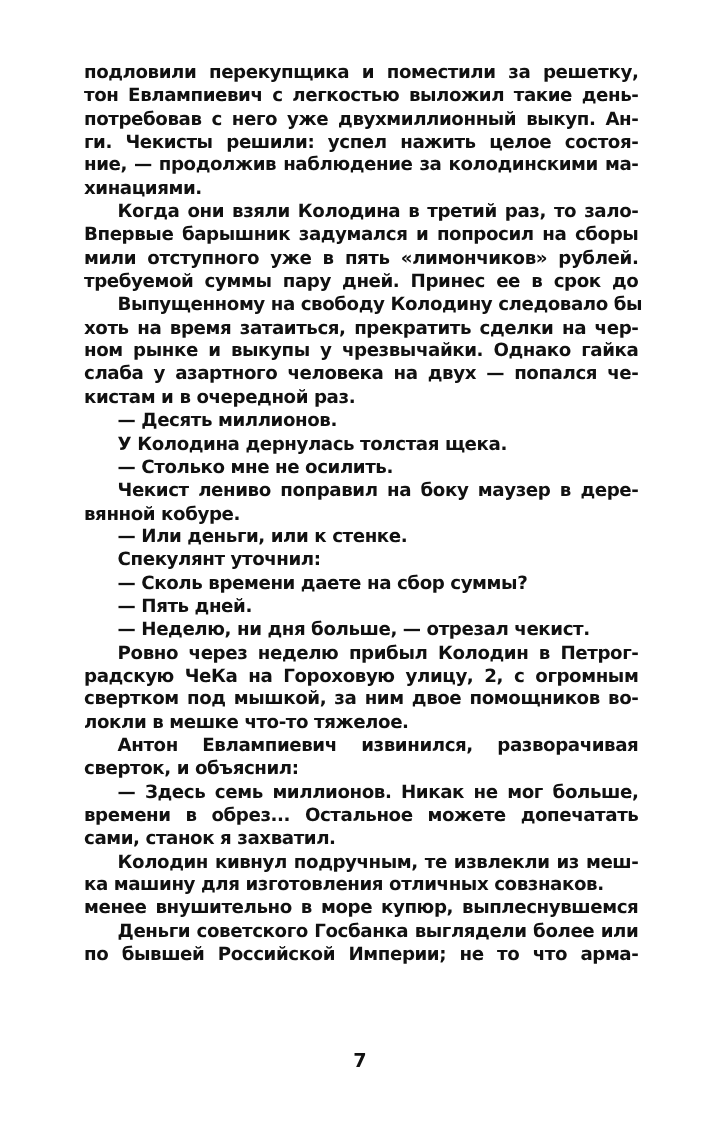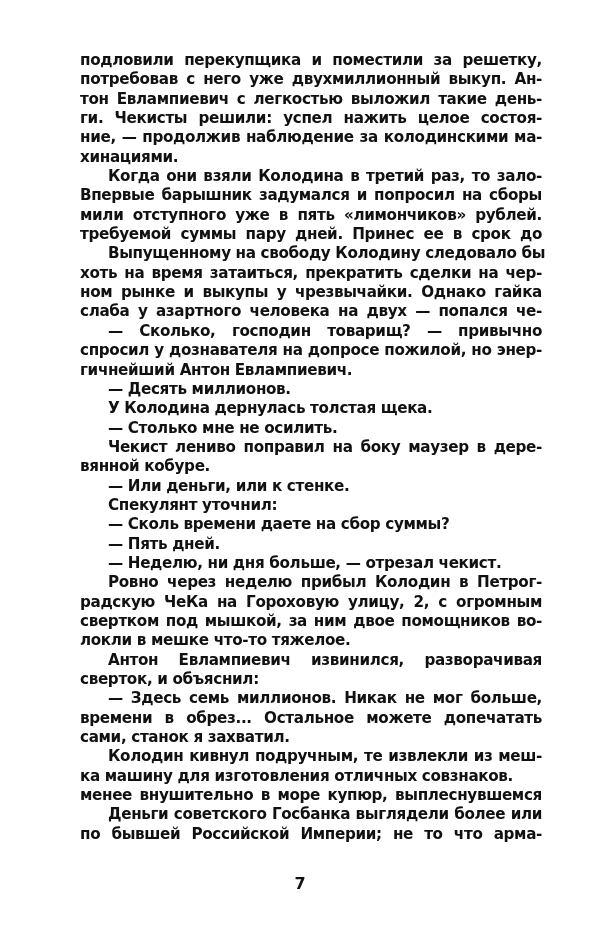--- a/index.html
+++ b/index.html
@@ -8,21 +8,21 @@
       background: #ffffff;
     }
     body {
       width: 600px;
       height: 946px;
       position: relative;
       overflow: hidden;
     }
     .page {
       position: absolute;
-      left: 80px;
+      left: 70px;
       top: 51px;
       width: 462px;
     }
     .line {
       font-family: "DejaVu Sans", sans-serif;
       font-size: 15.2px;
       line-height: 19.35px;
       height: 19.35px;
       color: #111111;
       font-weight: bold;
@@ -48,46 +48,42 @@
       font-weight: bold;
       color: #111111;
     }
   </style>
 </head>
 <body>
 
 <div class="page">
   <div>
     <div class="line">подловили перекупщика и поместили за решетку,</div>
+    <div class="line">тон Евлампиевич с легкостью выложил такие день-</div>
     <div class="line">потребовав с него уже двухмиллионный выкуп. Ан-</div>
-    <div class="line">тон Евлампиевич с легкостью выложил такие день-</div>
     <div class="line">ги. Чекисты решили: успел нажить целое состоя-</div>
     <div class="line">ние, — продолжив наблюдение за колодинскими ма-</div>
     <div class="line last">хинациями.</div>
   </div>
 
   <div>
     <div class="line indent">Когда они взяли Колодина в третий раз, то зало-</div>
     <div class="line">Впервые барышник задумался и попросил на сборы</div>
     <div class="line">мили отступного уже в пять «лимончиков» рублей.</div>
     <div class="line">требуемой суммы пару дней. Принес ее в срок до</div>
   </div>
 
   <div>
     <div class="line indent">Выпущенному на свободу Колодину следовало бы</div>
     <div class="line">хоть на время затаиться, прекратить сделки на чер-</div>
     <div class="line">ном рынке и выкупы у чрезвычайки. Однако гайка</div>
     <div class="line">слаба у азартного человека на двух — попался че-</div>
+    <div class="line last">кистам и в очередной раз.</div>
   </div>
 
-  <div>
-    <div class="line indent">— Сколько, господин товарищ? — привычно</div>
-    <div class="line">спросил у дознавателя на допросе пожилой, но энер-</div>
-    <div class="line last">гичнейший Антон Евлампиевич.</div>
-  </div>
 
   <div class="line indent last">— Десять миллионов.</div>
   <div class="line indent last">У Колодина дернулась толстая щека.</div>
   <div class="line indent last">— Столько мне не осилить.</div>
 
   <div>
     <div class="line indent">Чекист лениво поправил на боку маузер в дере-</div>
     <div class="line last">вянной кобуре.</div>
   </div>
 

